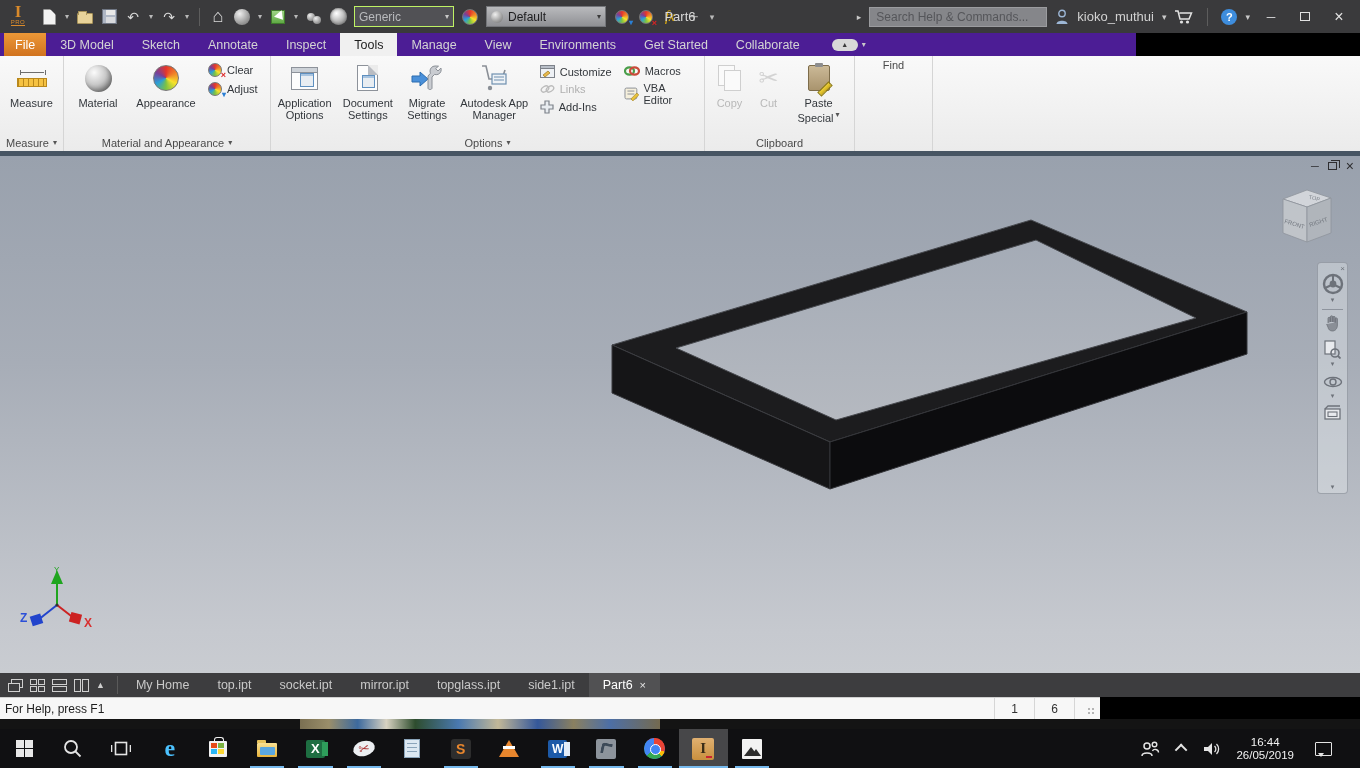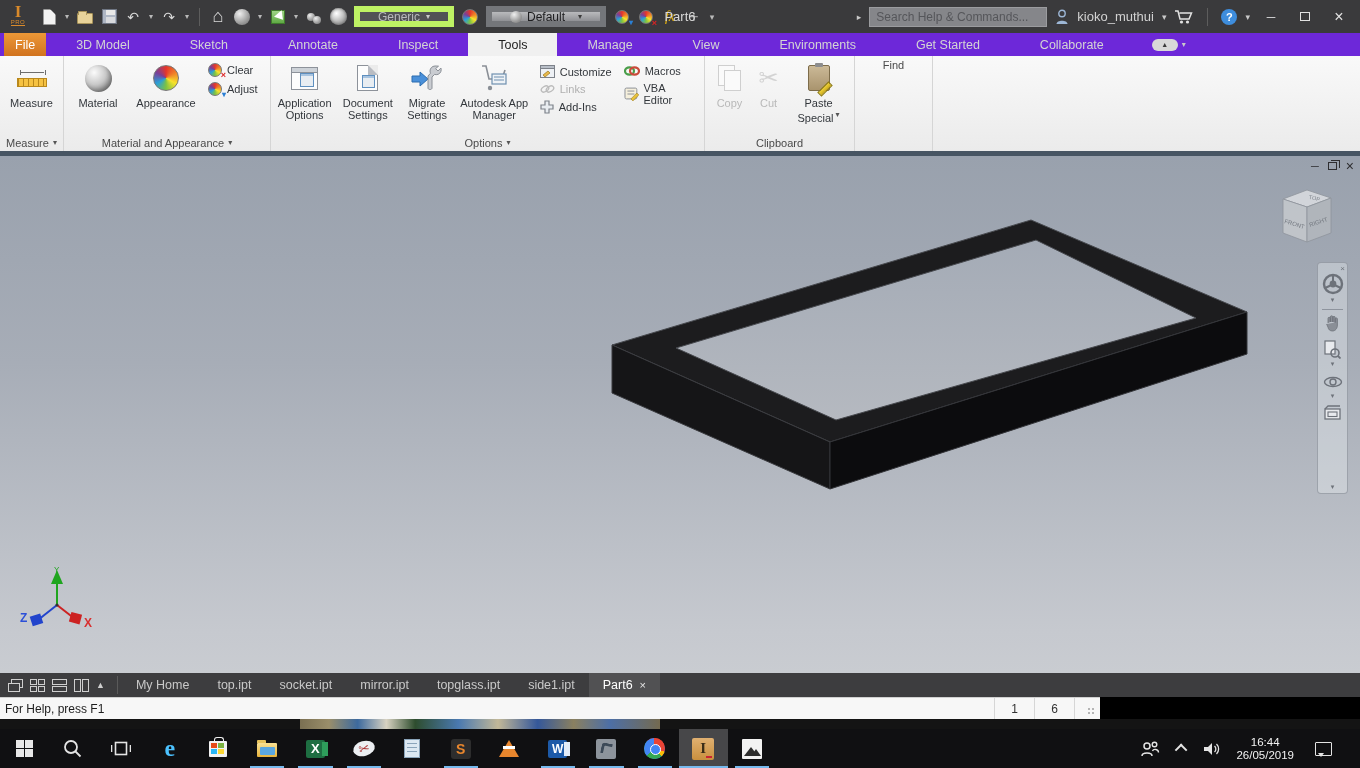--- a/index.html
+++ b/index.html
@@ -20,43 +20,43 @@
   .icon-folder { width:16px; height:11px; background:#e8d39a; border:1px solid #a8935a; border-radius:1px; position:relative; margin-top:3px; }
   .icon-folder:before { content:""; position:absolute; left:0; top:-3px; width:7px; height:3px; background:#e8d39a; border:1px solid #a8935a; border-bottom:none; border-radius:1px 1px 0 0; }
   .icon-save { width:15px; height:15px; background:#aeb6c4; border:1px solid #6f7683; position:relative; }
   .icon-save:before { content:""; position:absolute; left:3px; top:0; width:9px; height:5px; background:#e8e8e8; }
   .icon-save:after { content:""; position:absolute; left:3px; bottom:0; width:9px; height:6px; background:#d8dade; }
   .icon-sphere { width:16px; height:16px; border-radius:50%; background:radial-gradient(circle at 35% 30%, #efefef, #9d9d9d 60%, #6c6c6c); }
   .icon-sphere.sm { width:8px; height:8px; }
   .icon-greenbox { width:14px; height:14px; background:linear-gradient(#9fd487,#5faa44); border:1px solid #3f7a2c; position:relative; }
   .icon-greenbox:after { content:""; position:absolute; right:-3px; bottom:-2px; border:5px solid transparent; border-top:8px solid #fff; transform:rotate(-40deg); }
   .icon-globe { width:17px; height:17px; border-radius:50%; background:radial-gradient(circle at 38% 32%, #ffffff, #c2c2c2 45%, #8a8a8a 80%); box-shadow:inset 0 0 3px #666; }
-  .combo { height:21px; background:#515155; border:6px solid #bef264; display:flex; align-items:center; padding:0 18px; gap:5px; margin:0 3px; }
+  .combo { height:21px; background:#515155; border:1px solid #bef264; display:flex; align-items:center; padding:0 4px; gap:5px; margin:0 3px; }
   .combo .val { color:#b9babd; font-size:12px; }
   .combo .car { color:#c9c9c9; font-size:8px; margin-left:auto; }
   .combo.light { background:linear-gradient(#b9babd,#8f9094); border-color:#74767a; }
   .combo.light .val { color:#1d1d1f; }
   .icon-wheel { border-radius:50%; background:conic-gradient(#e5352b,#f07f28,#f7e32c,#7dc242,#2a9fd8,#7a3f98,#e5352b); border:1px solid #777; }
   .w16 { width:16px; height:16px; } .w14 { width:14px; height:14px; } .w26 { width:26px; height:26px; }
   .badge { position:absolute; font-size:9px; font-weight:bold; }
   .fx { color:#eab308; font-family:"Liberation Serif",serif; font-style:italic; font-size:14px; }
   .tb-title { position:absolute; left:0; right:0; top:0; height:33px; display:flex; align-items:center; justify-content:center; color:#d9d9d9; font-size:13px; pointer-events:none; }
   .tb-right { position:absolute; right:0; top:0; height:33px; display:flex; align-items:center; gap:8px; padding-right:8px; }
   .search-input { width:178px; height:20px; background:#85868a; border:1px solid #9b9c9f; color:#3f4044; font-size:12px; padding:0 6px; outline:none; }
   .search-input::placeholder { color:#55565a; }
   .user { color:#d2d2d2; font-size:13px; }
   .glyph-sm { color:#c9c9c9; font-size:9px; }
   .winctl { color:#e2e2e2; font-size:12px; width:26px; text-align:center; }
   .maxbox { width:10px; height:9px; border:1px solid #e2e2e2; display:inline-block; }
   .person-svg, .cart-svg { display:block; }
   .helpb { width:16px; height:16px; border-radius:50%; background:#3e8ddd; color:#fff; font-size:11px; font-weight:bold; display:flex; align-items:center; justify-content:center; }
 
   
-  .ribtabs { position:absolute; left:0; top:33px; width:1360px; height:23px; background:#6d28d9; display:flex; align-items:stretch; }
-  .rtab { padding:0 30px; display:flex; align-items:center; color:#d4d4d4; font-size:12.5px; }
+  .ribtabs { position:absolute; left:0; top:33px; width:1136px; height:23px; background:#4c1d95; display:flex; align-items:stretch; }
+  .rtab { padding:0 14px; display:flex; align-items:center; color:#d4d4d4; font-size:12.5px; }
   .rtab.file { background:linear-gradient(#ec9837,#d1731f); color:#fff; margin-left:4px; padding:0 11px; }
   .rtab.active { background:#f0f0f0; color:#1c1c1c; }
   .rtab-pill { margin-left:18px; align-self:center; width:26px; height:12px; background:#d8d8d8; border-radius:6px; color:#3a3a3a; font-size:7px; display:flex; align-items:center; justify-content:center; }
   .rtab-pill-car { color:#c9c9c9; font-size:8px; margin-left:4px; align-self:center; }
 
   
   .ribbon { position:absolute; left:0; top:56px; width:1360px; height:95px; background:linear-gradient(#f9f9f9,#ebebeb); display:flex; }
   .rsec { height:95px; display:flex; flex-direction:column; border-right:1px solid #d5d5d5; }
   .rsec-body { flex:1; display:flex; align-items:flex-start; padding:3px 2px 0 2px; }
   .rsec-foot { height:17px; display:flex; align-items:center; justify-content:center; gap:4px; color:#4a4a4a; font-size:11px; }

